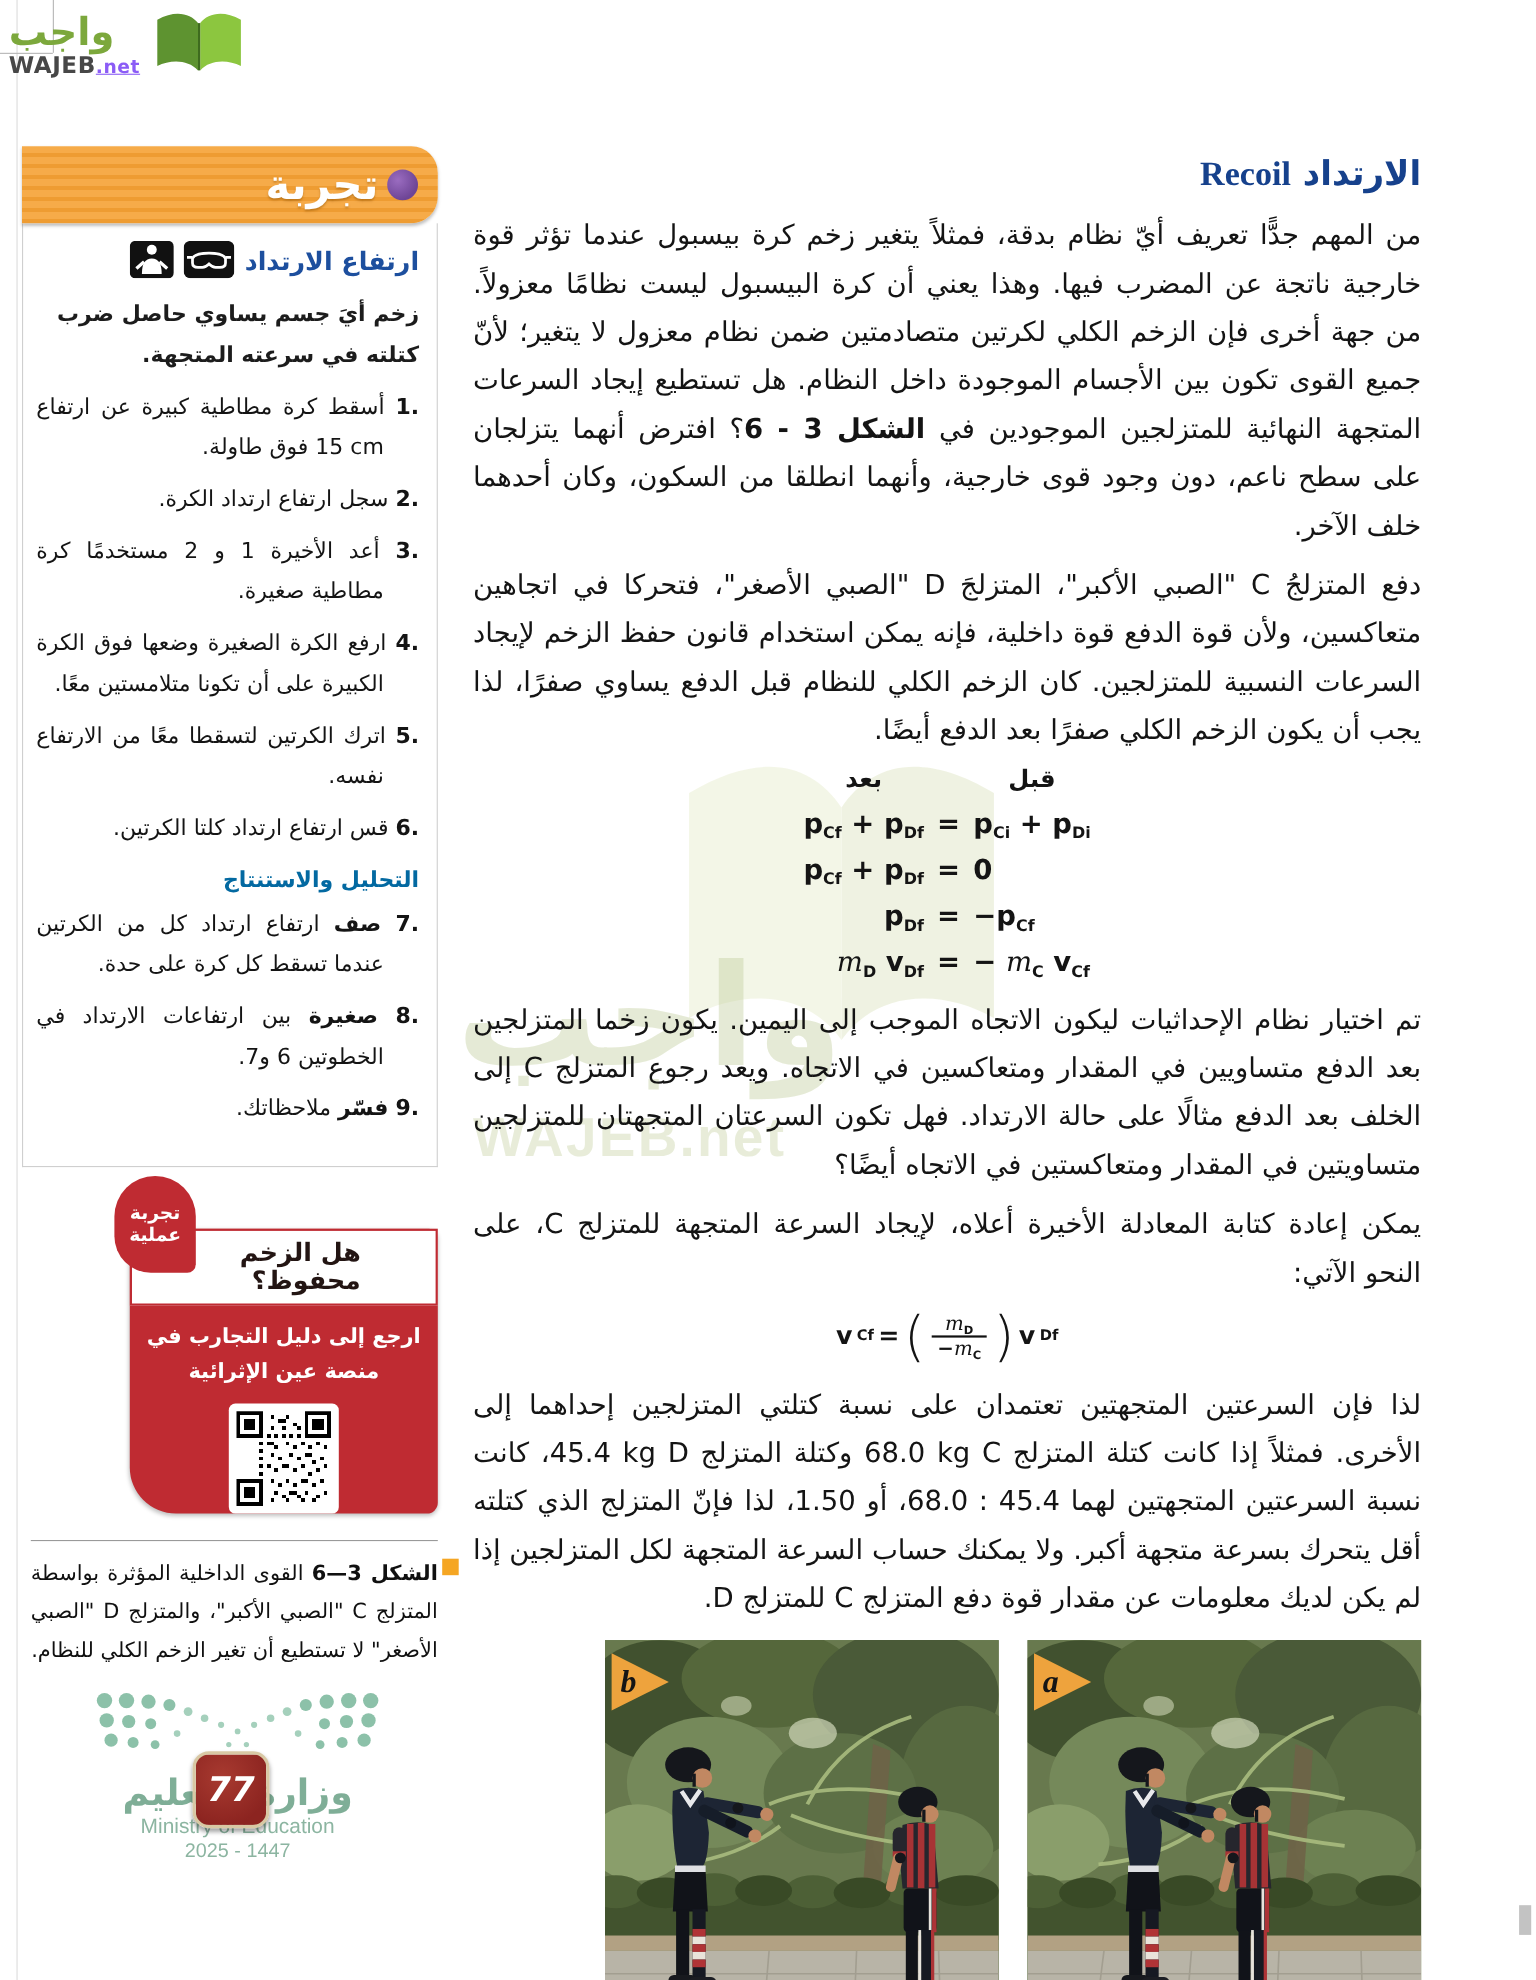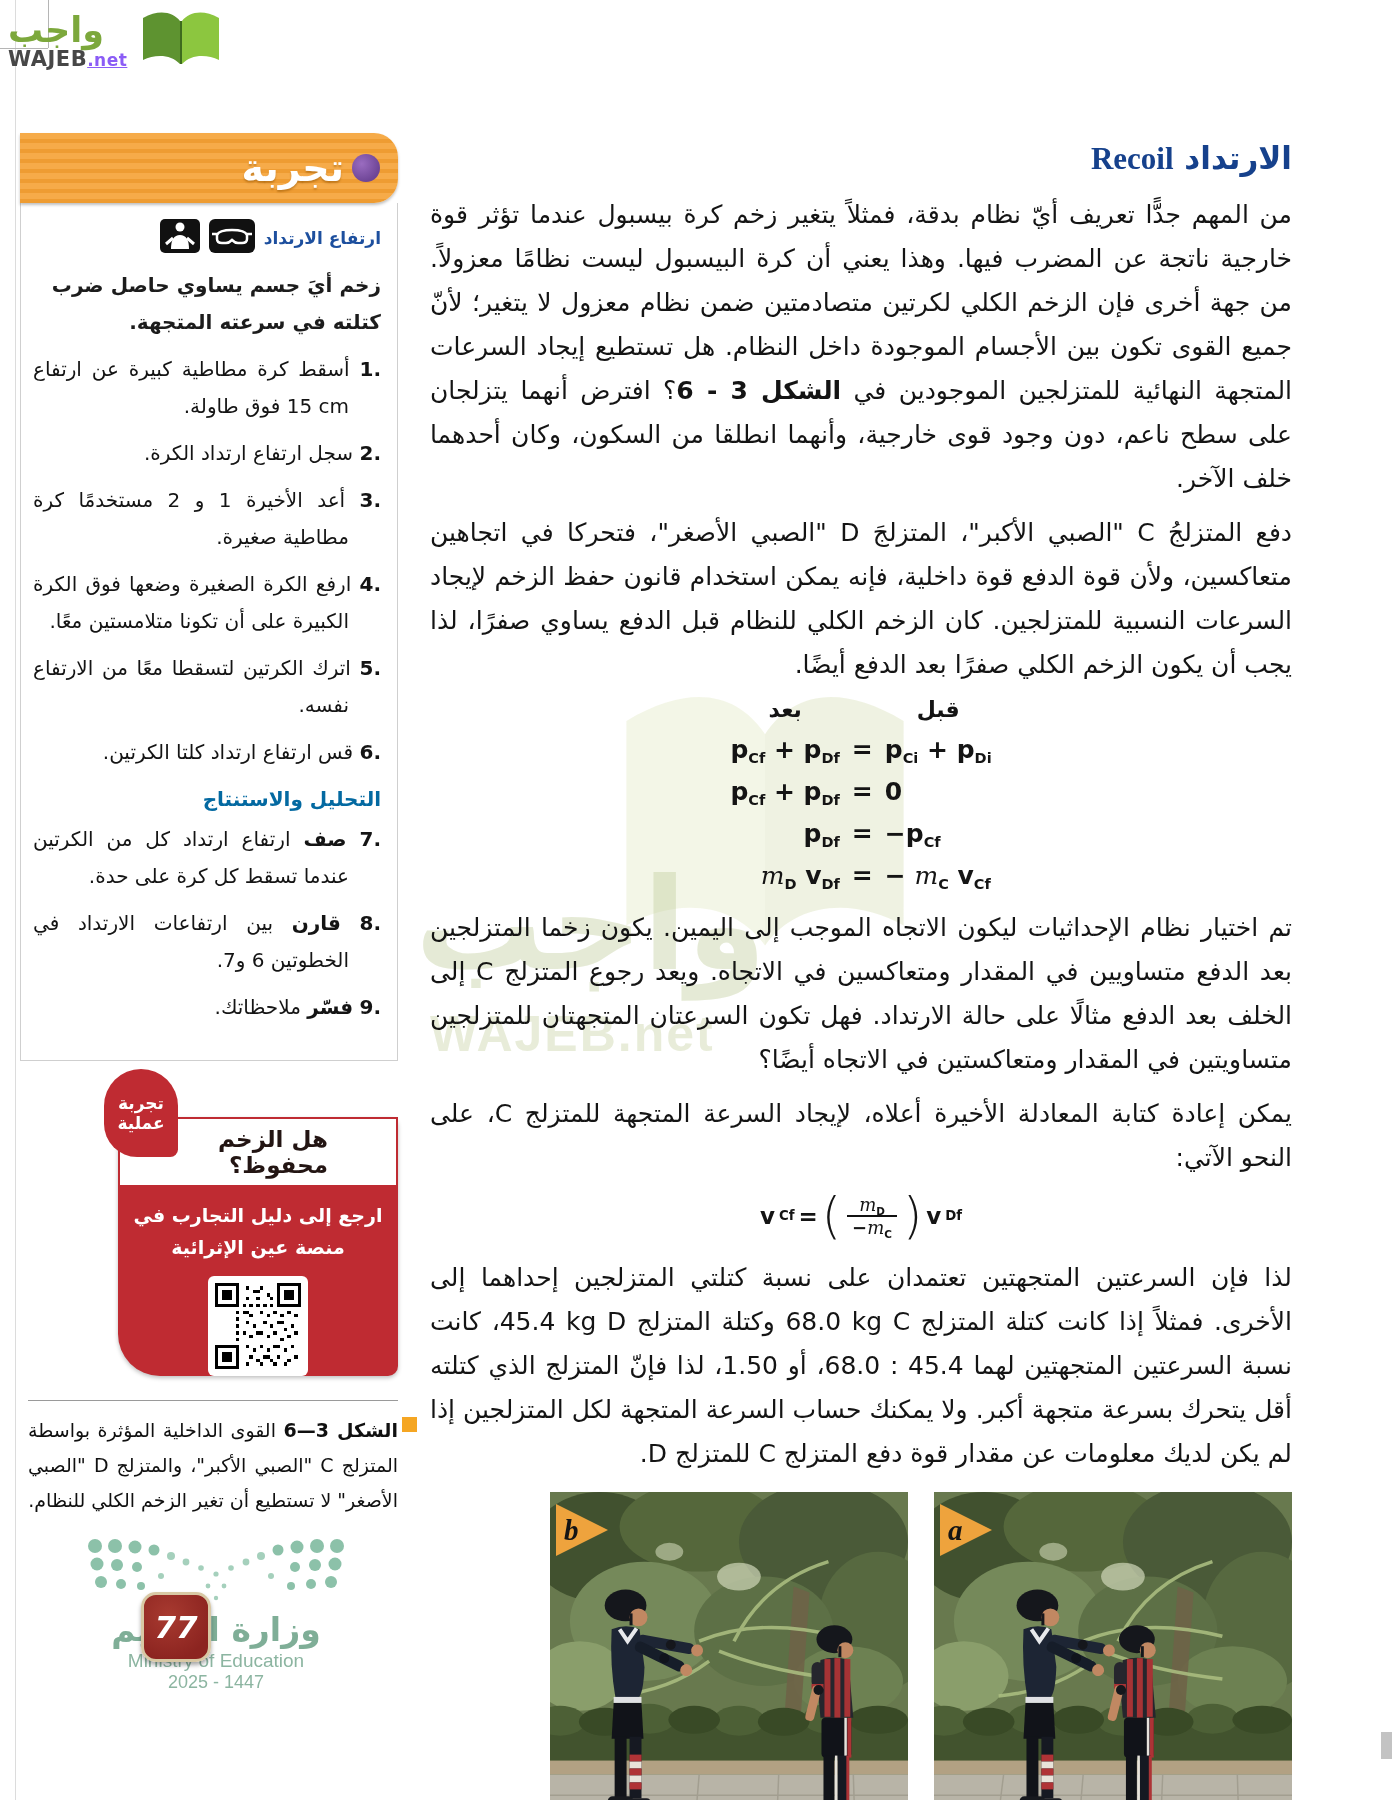--- a/index.html
+++ b/index.html
@@ -27,21 +27,21 @@
   .banner{position:relative;height:70px;border-radius:0 24px 24px 0;
           background:repeating-linear-gradient(180deg,#f6ab49 0 6px,#ee9c32 6px 10px);
           box-shadow:0 2px 3px rgba(0,0,0,.25);display:flex;align-items:center;justify-content:flex-start;}
   .banner-dot{width:28px;height:28px;border-radius:50%;margin-right:18px;
           background:radial-gradient(circle at 35% 35%,#9a6cc0,#6e4596 70%);}
   .banner-text{color:#fff;font-weight:700;font-size:38px;margin-right:8px;letter-spacing:2px;
           text-shadow:0 2px 2px rgba(140,80,0,.45);}
   .exp-box{background:#fff;border:1px solid #cfcfcf;border-top:none;min-height:858px;
           padding:16px 16px 18px 12px;box-sizing:border-box;}
   .exp-head{display:flex;align-items:center;gap:9px;margin-bottom:10px;}
-  .exp-title{color:#1d4f9e;font-weight:700;font-size:17px;}
+  .exp-title{color:#1d4f9e;font-weight:700;font-size:23px;}
   .exp-intro{font-size:20px;line-height:1.85;margin:0 0 10px;font-weight:700;color:#1c1c1c;}
   .step{font-size:20px;line-height:1.85;margin:0 0 10px;padding-right:32px;text-indent:-32px;
         text-align:justify;}
   .analysis{color:#0369a1;font-weight:700;font-size:20px;margin:16px 0 10px;}
   
   .card{position:relative;width:280px;margin:56px 0 0 0;margin-left:auto;background:#bf2b32;
         border-radius:8px 8px 10px 42px;box-shadow:0 2px 4px rgba(0,0,0,.25);}
   .bubble{position:absolute;top:-48px;left:-14px;width:74px;height:88px;background:#bf2b32;
         border-radius:38px 38px 8px 34px;display:flex;flex-direction:column;align-items:center;
         justify-content:center;color:#fff;font-weight:700;font-size:17px;line-height:1.2;z-index:2;}
@@ -53,21 +53,21 @@
       display:flex;align-items:center;justify-content:center;}
   
   .caption-block{position:relative;margin:22px 0 0 8px;border-top:1px solid #9a9a9a;padding-top:12px;}
   .cap-bullet{position:absolute;top:16px;left:-19px;left:auto;right:-19px;width:15px;height:15px;background:#f5a623;}
   .caption-block figcaption{font-size:19px;line-height:1.85;text-align:justify;color:#101010;}
   
   .moe{position:relative;width:280px;margin:18px 42px 0 auto;text-align:center;}
   .moe-ar{color:#7fae97;font-weight:700;font-size:33px;line-height:1.1;}
   .moe-en{color:#8cb5a1;font-size:19px;margin-top:2px;font-family:"Liberation Sans",sans-serif;}
   .moe-yr{color:#8cb5a1;font-size:18px;direction:ltr;font-family:"Liberation Sans",sans-serif;}
-  .page-badge{position:absolute;left:65px;top:56px;width:64px;height:64px;border-radius:15px;
+  .page-badge{position:absolute;left:99px;top:56px;width:64px;height:64px;border-radius:15px;
       background:radial-gradient(circle at 38% 32%,#a83a30,#8c2420 75%);border:3px solid #d8c8a4;
       color:#fff;font-weight:700;font-size:31px;display:flex;align-items:center;justify-content:center;
       box-shadow:0 3px 4px rgba(0,0,0,.35);font-style:italic;}
   
   .main-col{position:absolute;left:430px;top:0;width:862px;padding-top:140px;z-index:1;direction:rtl;}
   .heading{font-size:31px;font-weight:700;color:#16418c;margin:0 0 16px;text-align:right;}
   .heading .latin{font-family:"Liberation Serif",serif;}
   .main-col p{margin:0 0 10px;text-align:justify;font-size:25px;line-height:1.76;}
   .p1{min-height:290px;} .p2{min-height:158px;} .p3{min-height:160px;} .p5{min-height:190px;}
   .b{font-weight:700;} .num{font-weight:700;}
@@ -270,21 +270,21 @@
       <div class="step"><span dir="ltr" class="num run">1.</span><span class=""> أسقط كرة مطاطية كبيرة عن ارتفاع </span><span dir="ltr" class="run">15 cm</span><span class=""> فوق طاولة.</span></div>
       <div class="step"><span dir="ltr" class="num run">2.</span><span class=""> سجل ارتفاع ارتداد الكرة.</span></div>
       <div class="step"><span dir="ltr" class="num run">3.</span><span class=""> أعد الأخيرة </span><span dir="ltr" class="run">1</span><span class=""> و </span><span dir="ltr" class="run">2</span><span class=""> مستخدمًا كرة مطاطية صغيرة.</span></div>
       <div class="step"><span dir="ltr" class="num run">4.</span><span class=""> ارفع الكرة الصغيرة وضعها فوق الكرة الكبيرة على أن تكونا متلامستين معًا.</span></div>
       <div class="step"><span dir="ltr" class="num run">5.</span><span class=""> اترك الكرتين لتسقطا معًا من الارتفاع نفسه.</span></div>
       <div class="step"><span dir="ltr" class="num run">6.</span><span class=""> قس ارتفاع ارتداد كلتا الكرتين.</span></div>
 
       <h3 class="analysis">التحليل والاستنتاج</h3>
 
       <div class="step"><span dir="ltr" class="num run">7.</span><span class=""> </span><span class="b">صف</span><span class=""> ارتفاع ارتداد كل من الكرتين عندما تسقط كل كرة على حدة.</span></div>
-      <div class="step"><span dir="ltr" class="num run">8.</span><span class=""> </span><span class="b">قارن</span><span class=""> بين ارتفاعات الارتداد في الخطوتين </span><span dir="ltr" class="run">6</span><span class=""> و</span><span dir="ltr" class="run">7</span><span class="">.</span></div>
+      <div class="step"><span dir="ltr" class="num run">8.</span><span class=""> </span><span class="b">صغيرة</span><span class=""> بين ارتفاعات الارتداد في الخطوتين </span><span dir="ltr" class="run">6</span><span class=""> و</span><span dir="ltr" class="run">7</span><span class="">.</span></div>
       <div class="step"><span dir="ltr" class="num run">9.</span><span class=""> </span><span class="b">فسّر</span><span class=""> ملاحظاتك.</span></div>
     </section>
 
     <aside class="card">
       <div class="bubble">
         <span>تجربة</span>
         <span>عملية</span>
       </div>
       <div class="card-q">هل الزخم محفوظ؟</div>
       <div class="card-body">ارجع إلى دليل التجارب في منصة عين الإثرائية</div>

